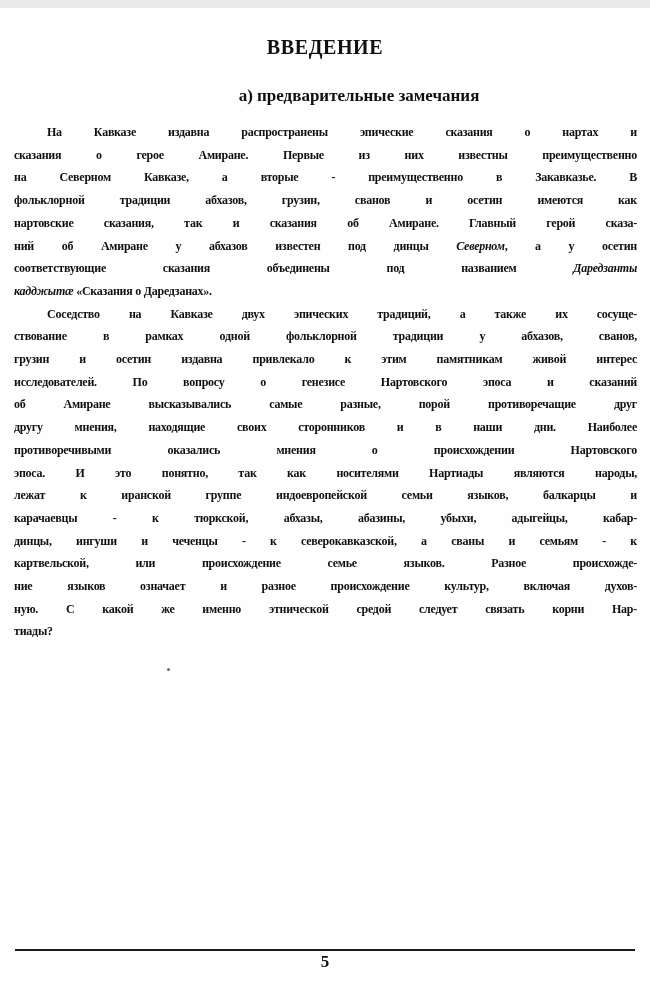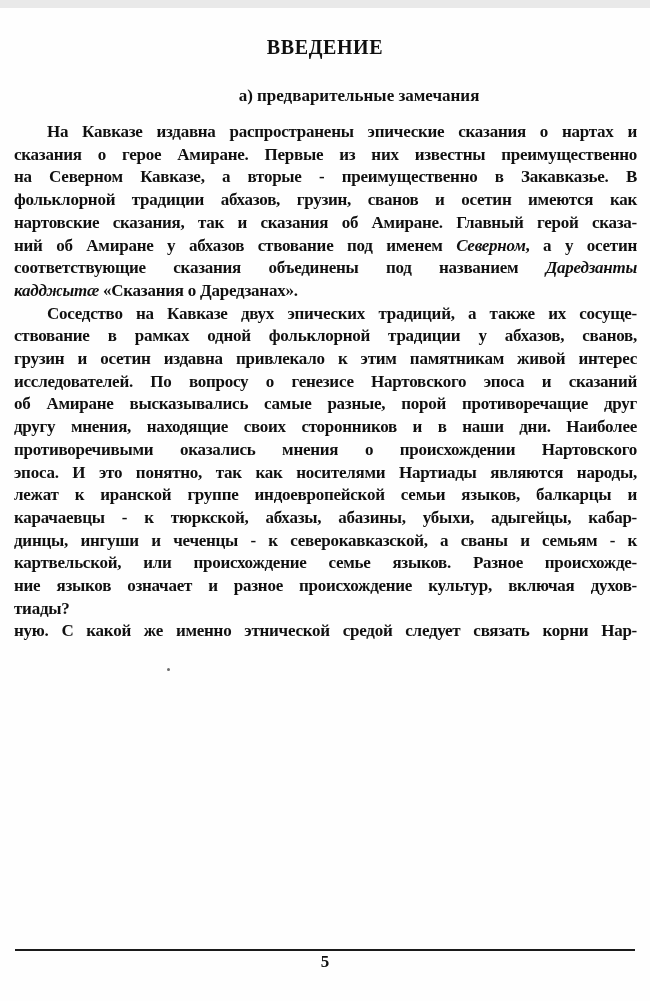--- a/index.html
+++ b/index.html
@@ -37,21 +37,21 @@
     text-align: center;
     font-size: 17px;
     font-weight: 700;
     padding-left: 34px;
   }
   .body-text {
     position: absolute;
     top: 113px;
     left: 14px;
     width: 623px;
-    font-size: 17px;
+    font-size: 12px;
     font-weight: 700;
     line-height: 22.7px;
     letter-spacing: -0.25px;
   }
   .paragraph {
     margin: 0;
   }
   .line {
     text-align: justify;
     text-align-last: justify;
@@ -100,38 +100,38 @@
 <div class="page" style="background: rgb(254, 254, 254); color: rgb(16, 16, 16);">
   <h1 class="title">ВВЕДЕНИЕ</h1>
   <h2 class="subtitle">а) предварительные замечания</h2>
   <div class="body-text" id="body-text">
       <div class="paragraph">
         <div class="line first"><span>На Кавказе издавна распространены эпические сказания о нартах и</span></div>
         <div class="line"><span>сказания о герое Амиране. Первые из них известны преимущественно</span></div>
         <div class="line"><span>на Северном Кавказе, а вторые - преимущественно в Закавказье. В</span></div>
         <div class="line"><span>фольклорной традиции абхазов, грузин, сванов и осетин имеются как</span></div>
         <div class="line"><span>нартовские сказания, так и сказания об Амиране. Главный герой сказа-</span></div>
-        <div class="line"><span>ний об Амиране у абхазов ствование под именем </span><i>Северном</i><span>, а у осетин</span></div>
+        <div class="line"><span>ний об Амиране у абхазов известен под динцы </span><i>Северном</i><span>, а у осетин</span></div>
         <div class="line"><span>соответствующие сказания объединены под названием </span><i>Даредзанты</i></div>
         <div class="line last"><i>кадджытæ</i><span> «Сказания о Даредзанах».</span></div>
       </div>
       <div class="paragraph">
         <div class="line first"><span>Соседство на Кавказе двух эпических традиций, а также их сосуще-</span></div>
         <div class="line"><span>ствование в рамках одной фольклорной традиции у абхазов, сванов,</span></div>
         <div class="line"><span>грузин и осетин издавна привлекало к этим памятникам живой интерес</span></div>
         <div class="line"><span>исследователей. По вопросу о генезисе Нартовского эпоса и сказаний</span></div>
         <div class="line"><span>об Амиране высказывались самые разные, порой противоречащие друг</span></div>
         <div class="line"><span>другу мнения, находящие своих сторонников и в наши дни. Наиболее</span></div>
         <div class="line"><span>противоречивыми оказались мнения о происхождении Нартовского</span></div>
         <div class="line"><span>эпоса. И это понятно, так как носителями Нартиады являются народы,</span></div>
         <div class="line"><span>лежат к иранской группе индоевропейской семьи языков, балкарцы и</span></div>
         <div class="line"><span>карачаевцы - к тюркской, абхазы, абазины, убыхи, адыгейцы, кабар-</span></div>
         <div class="line"><span>динцы, ингуши и чеченцы - к северокавказской, а сваны и семьям - к</span></div>
         <div class="line"><span>картвельской, или происхождение семье языков. Разное происхожде-</span></div>
         <div class="line"><span>ние языков означает и разное происхождение культур, включая духов-</span></div>
+        <div class="line"><span>ную. С какой же именно этнической средой следует связать корни Нар-</span></div>
         <div class="line last"><span>тиады?</span></div>
-        <div class="line"><span>ную. С какой же именно этнической средой следует связать корни Нар-</span></div>
       </div>
     </div>
   <div class="artifact-dot"></div>
   <div class="footer-rule"></div>
   <div class="page-number">5</div>
 </div>
 
 </body></html>

